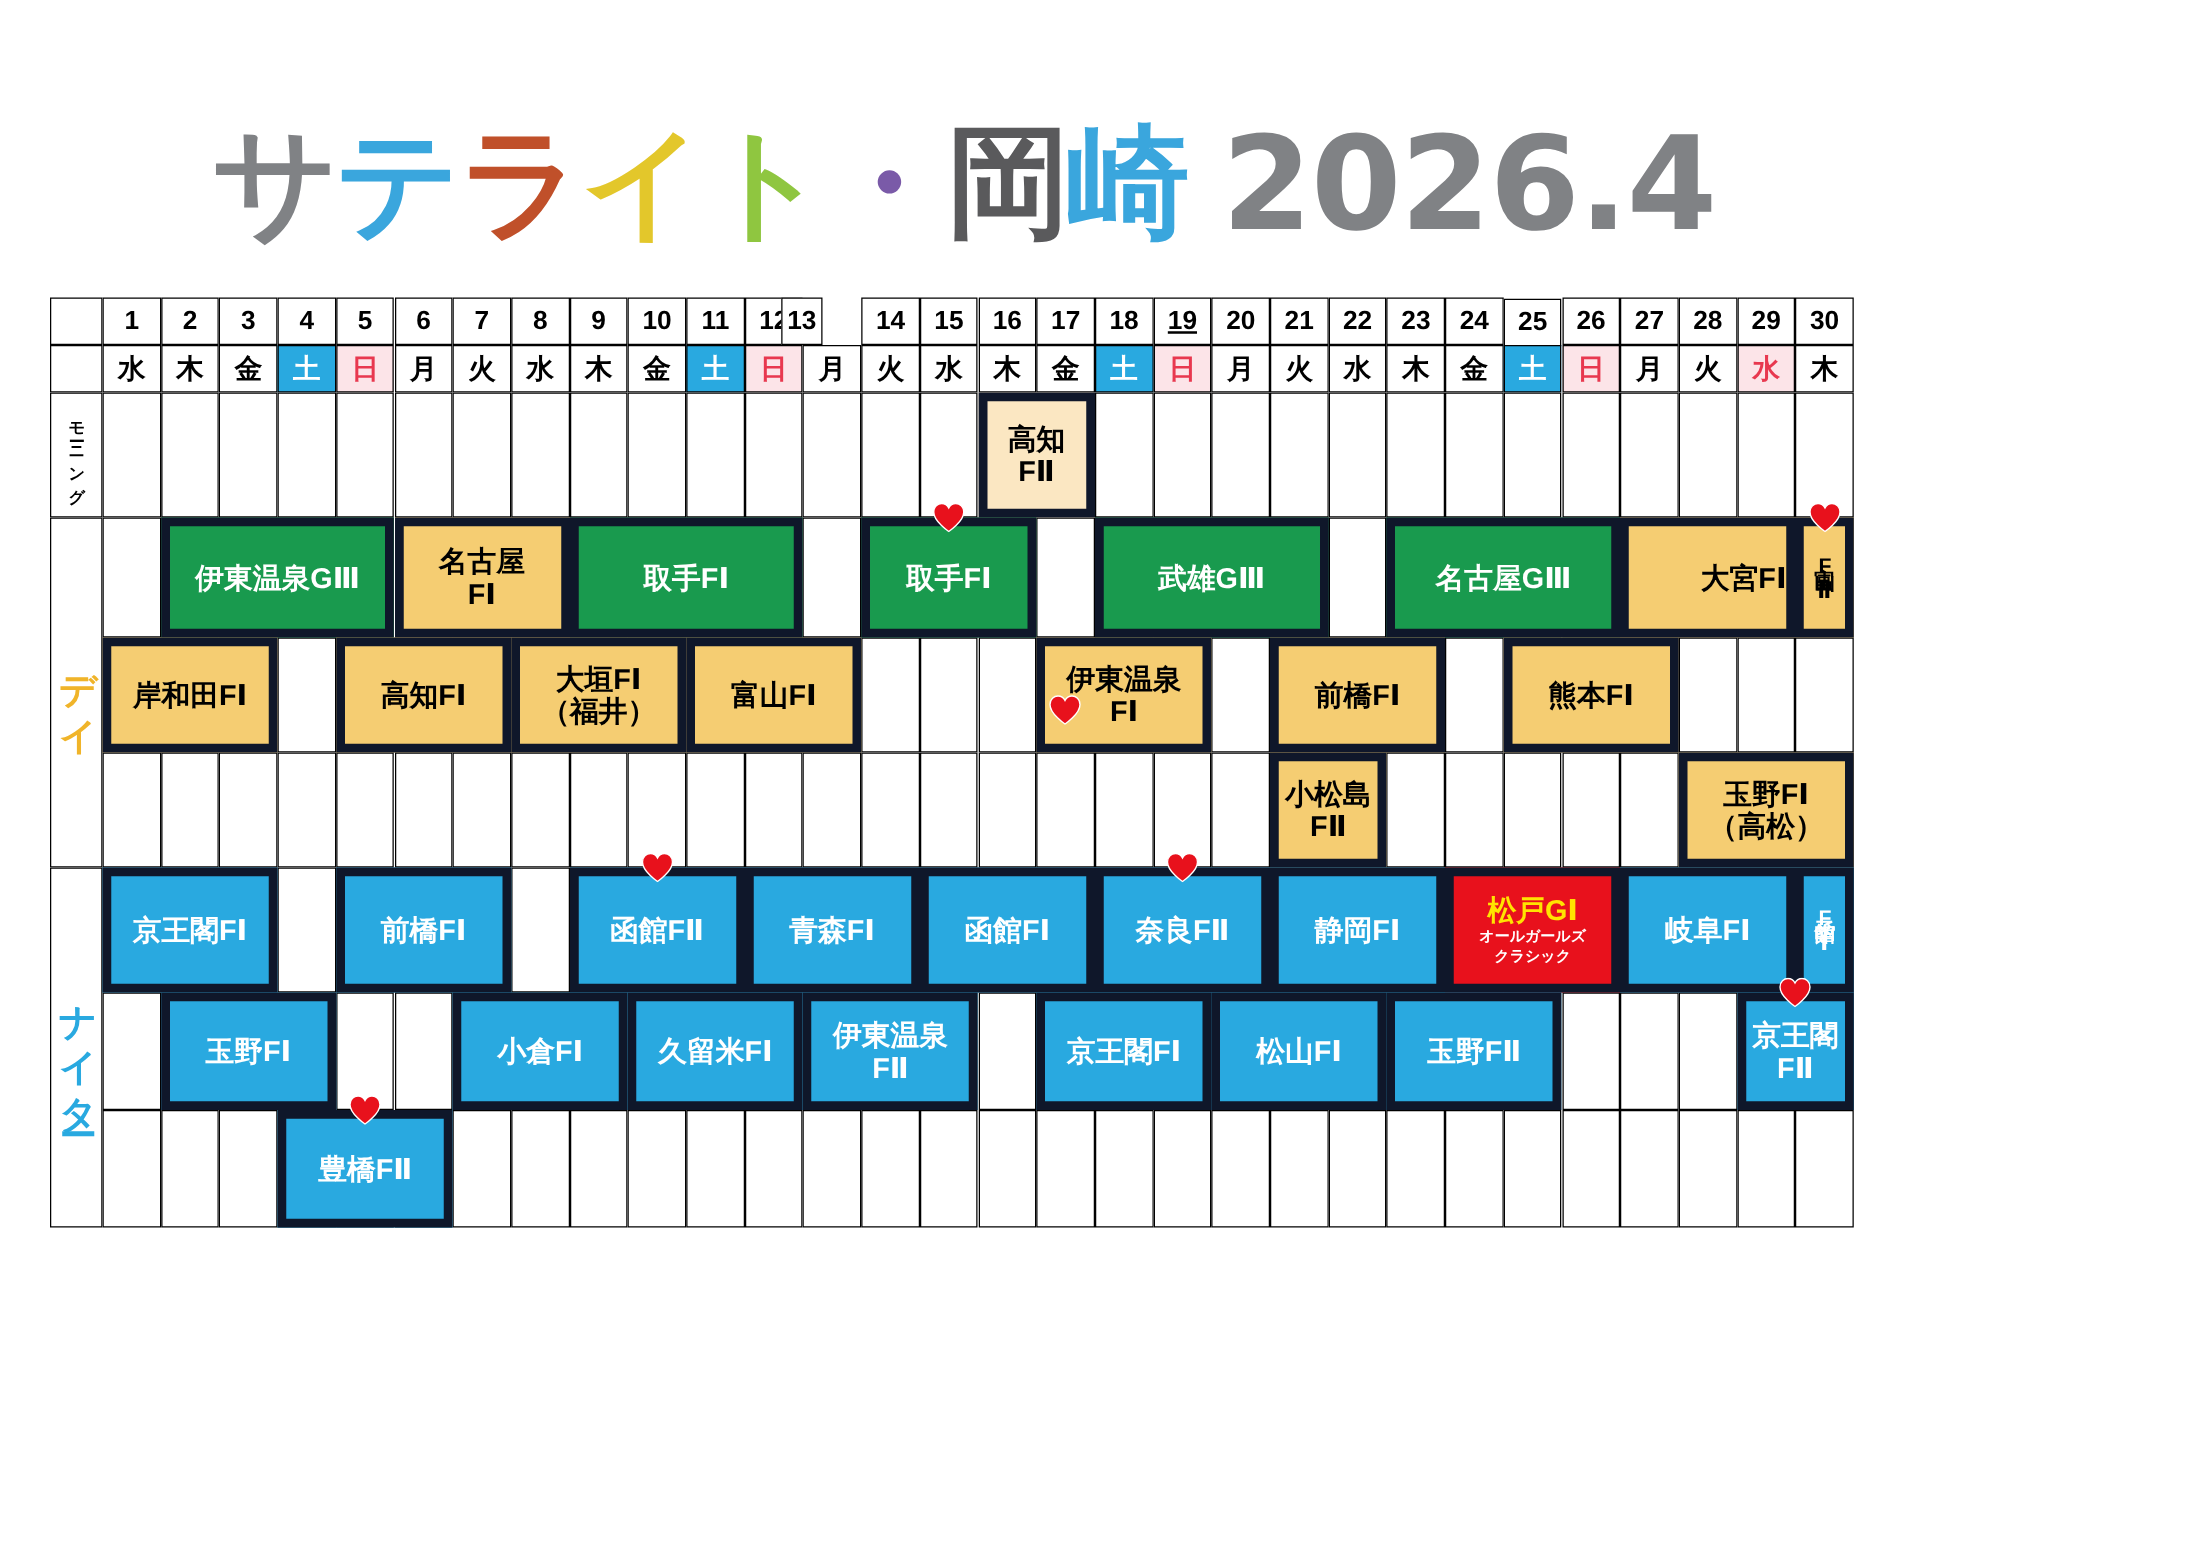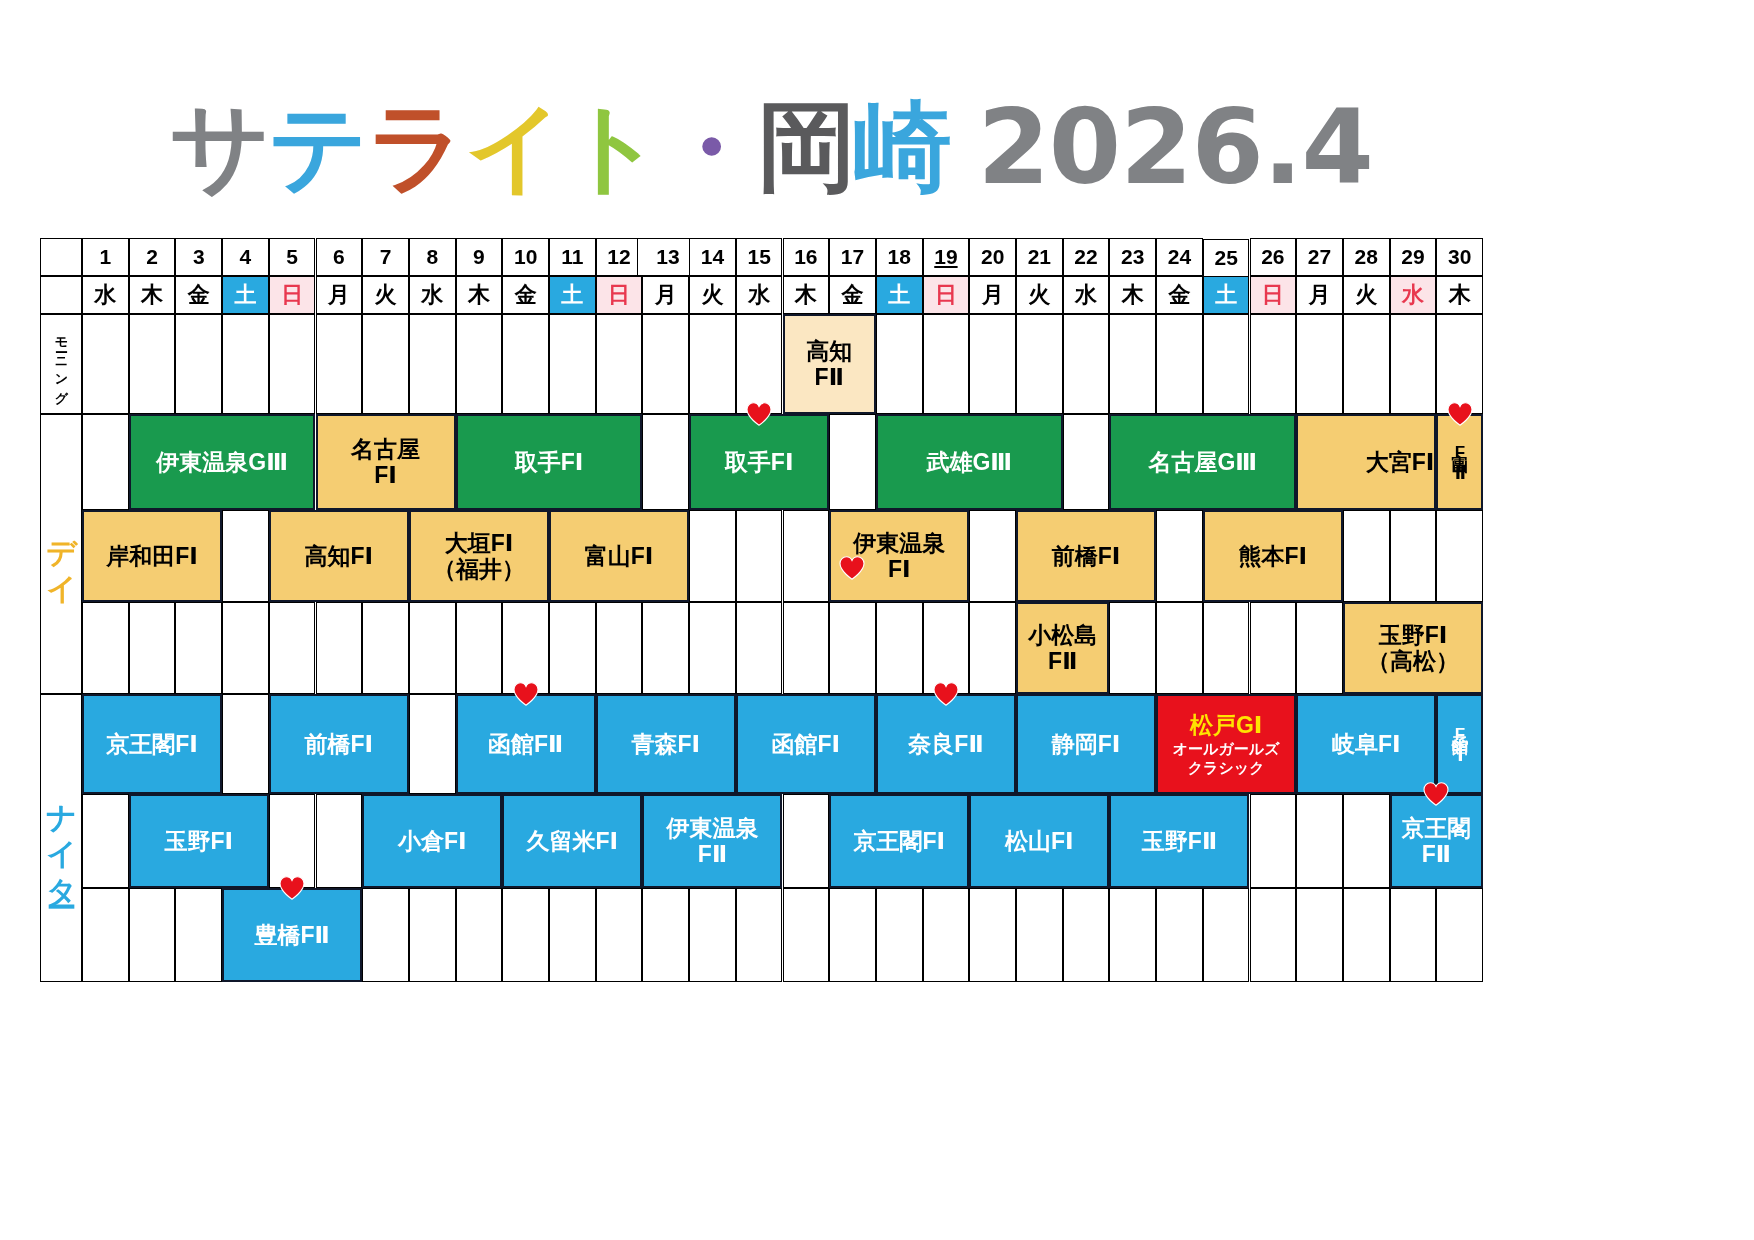--- a/index.html
+++ b/index.html
@@ -60,31 +60,31 @@
   }
   .vlabel.morning{font-size:13px;color:#000;}
   .vlabel.day{font-size:30px;color:#f0b429;}
   .vlabel.night{font-size:30px;color:#29a9e0;}
 
   
   .bgcell{position:absolute;box-sizing:border-box;border:1px solid #000;background:#fff;}
 
   
   .ev{
-    position:absolute;box-sizing:border-box;border:2px solid #0f172a;
+    position:absolute;box-sizing:border-box;border:7px solid #0f172a;
     display:flex;flex-direction:column;align-items:center;justify-content:center;
     font-weight:bold;line-height:1.15;text-align:center;
     font-size:23px;
   }
   .ev.green{background:#199a4e;color:#fff;}
   .ev.yellow{background:#f5cd72;color:#000;}
   .ev.lightyellow{background:#fbe7c2;color:#000;}
   .ev.blue{background:#29a9e0;color:#fff;}
   .ev.red{background:#e8111c;color:#ffe400;}
-  .ev .sub{font-size:15px;color:#ffffff;font-weight:bold;margin-top:2px;}
+  .ev .sub{font-size:12px;color:#ffffff;font-weight:bold;margin-top:2px;}
   .ev.vert{
     writing-mode:vertical-rl;text-orientation:upright;
     font-size:17px;letter-spacing:1px;
   }
   .heart{
     position:absolute;
     width:26px;height:24px;
     pointer-events:none;
   }
   .heart svg{display:block;width:26px;height:24px;}
@@ -107,21 +107,21 @@
       <div class="daynum" style="left: 135.4px; top: 0px; width: 46.7px; height: 38px;">3</div>
       <div class="daynum" style="left: 182.1px; top: 0px; width: 46.7px; height: 38px;">4</div>
       <div class="daynum" style="left: 228.8px; top: 0px; width: 46.7px; height: 38px;">5</div>
       <div class="daynum" style="left: 275.5px; top: 0px; width: 46.7px; height: 38px;">6</div>
       <div class="daynum" style="left: 322.2px; top: 0px; width: 46.7px; height: 38px;">7</div>
       <div class="daynum" style="left: 368.9px; top: 0px; width: 46.7px; height: 38px;">8</div>
       <div class="daynum" style="left: 415.6px; top: 0px; width: 46.7px; height: 38px;">9</div>
       <div class="daynum" style="left: 462.3px; top: 0px; width: 46.7px; height: 38px;">10</div>
       <div class="daynum" style="left: 509px; top: 0px; width: 46.7px; height: 38px;">11</div>
       <div class="daynum" style="left: 555.7px; top: 0px; width: 46.7px; height: 38px;">12</div>
-      <div class="daynum" style="left: 597px; top: 0px; width: 62px; height: 38px;">13</div>
+      <div class="daynum" style="left: 585px; top: 0px; width: 33px; height: 38px;">13</div>
       <div class="daynum" style="left: 649.1px; top: 0px; width: 46.7px; height: 38px;">14</div>
       <div class="daynum" style="left: 695.8px; top: 0px; width: 46.7px; height: 38px;">15</div>
       <div class="daynum" style="left: 742.5px; top: 0px; width: 46.7px; height: 38px;">16</div>
       <div class="daynum" style="left: 789.2px; top: 0px; width: 46.7px; height: 38px;">17</div>
       <div class="daynum" style="left: 835.9px; top: 0px; width: 46.7px; height: 38px;">18</div>
       <div class="daynum" style="left: 882.6px; top: 0px; width: 46.7px; height: 38px; text-decoration: underline;">19</div>
       <div class="daynum" style="left: 929.3px; top: 0px; width: 46.7px; height: 38px;">20</div>
       <div class="daynum" style="left: 976px; top: 0px; width: 46.7px; height: 38px;">21</div>
       <div class="daynum" style="left: 1022.7px; top: 0px; width: 46.7px; height: 38px;">22</div>
       <div class="daynum" style="left: 1069.4px; top: 0px; width: 46.7px; height: 38px;">23</div>

